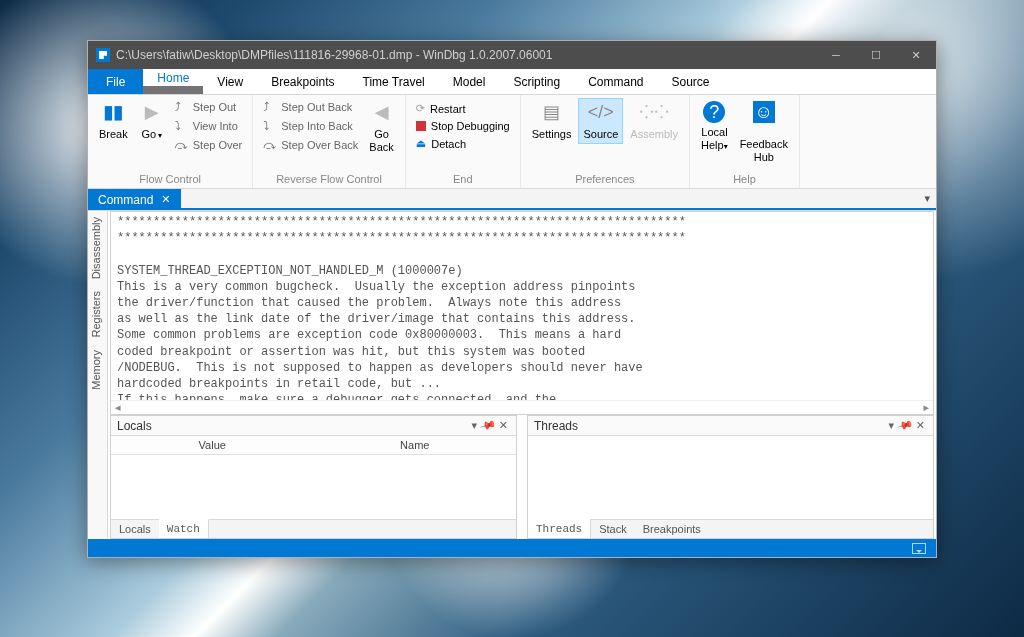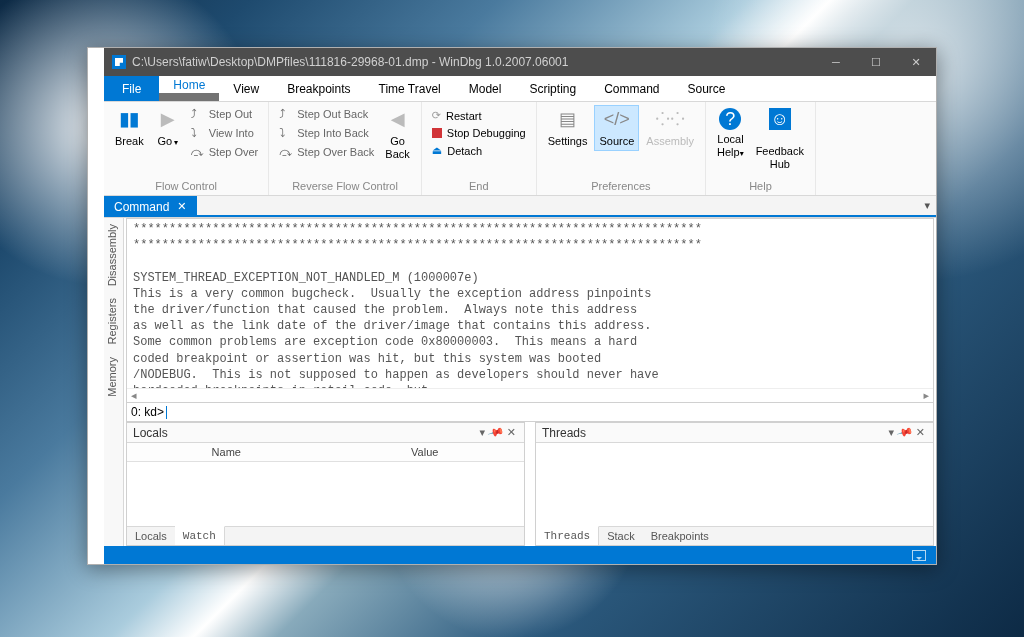--- a/index.html
+++ b/index.html
@@ -8,26 +8,26 @@
   background: linear-gradient(135deg, #1a3a5c, #2c5a7e, #4a7a9e, #ffffff 60%, #3a6a8e, #1a3a5c);
   background-image:
     radial-gradient(circle at 10% 20%, rgba(255,255,255,0.8) 2%, transparent 15%),
     radial-gradient(circle at 90% 10%, rgba(255,255,255,0.6) 3%, transparent 20%),
     radial-gradient(circle at 50% 80%, rgba(255,255,255,0.7) 2%, transparent 18%),
     linear-gradient(135deg, #0d2a45, #1e4a6e, #4a7a9e 30%, #aaccdd 45%, #ffffff 50%, #88aabb 55%, #2c5a7e 70%, #0d2a45);
   position: relative;
   overflow: hidden;
 }
 .window {
-  position: absolute; left: 87px; top: 47px;
+  position: absolute; left: 87px; top: 40px;
   width: 850px; height: 518px;
   background: #fff;
   border: 1px solid #b0b0b0;
   box-shadow: 0 4px 20px rgba(0,0,0,0.4);
-  display: flex; flex-direction: column; padding-left: 16px;
+  display: flex; flex-direction: column;
 }
 .titlebar {
   height: 28px; background: #4d4d4d; color: #d0d0d0;
   display: flex; align-items: center; padding-left: 8px; font-size: 12px;
 }
 .titlebar .icon { width: 14px; height: 14px; margin-right: 6px; background: #0078d4; position: relative; }
 .titlebar .icon::after { content:""; position:absolute; inset:3px; background: #fff; clip-path: polygon(0 0, 100% 0, 100% 60%, 60% 60%, 60% 100%, 0 100%); }
 .titlebar .spacer { flex: 1; }
 .win-btn { width: 40px; height: 28px; display:flex; align-items:center; justify-content:center; color:#ccc; font-size: 11px; cursor: pointer; }
 .ribbon-tabs {
@@ -250,39 +250,34 @@
 as well as the link date of the driver/image that contains this address.
 Some common problems are exception code 0x80000003.  This means a hard
 coded breakpoint or assertion was hit, but this system was booted
 /NODEBUG.  This is not supposed to happen as developers should never have
 hardcoded breakpoints in retail code, but ...
 If this happens, make sure a debugger gets connected, and the</div>
         <div class="cmd-scroll-hints">
           <span>◂</span>
           <span>▸</span>
         </div>
-        <div class="cmd-in">
-          <span>0: kd&gt;</span>
-          <span class="caret"></span>
-          <input type="text" style="">
-        </div>
       </div>
 
       <div class="bottom">
         <div class="bpanel">
           <div class="hdr">
             <span>Locals</span>
             <span class="spacer"></span>
             <span class="ctrl tri-down"></span>
             <span class="ctrl pin-ico">📌</span>
             <span class="ctrl">✕</span>
           </div>
           <div class="tbl-hdr">
+            <div style="flex:1">Value</div>
             <div style="flex:1">Name</div>
-            <div style="flex:1">Value</div>
           </div>
           <div class="content"></div>
           <div class="btabs">
             <div>Locals</div>
             <div class="active">Watch</div>
           </div>
         </div>
 
         <div class="bpanel">
           <div class="hdr">

